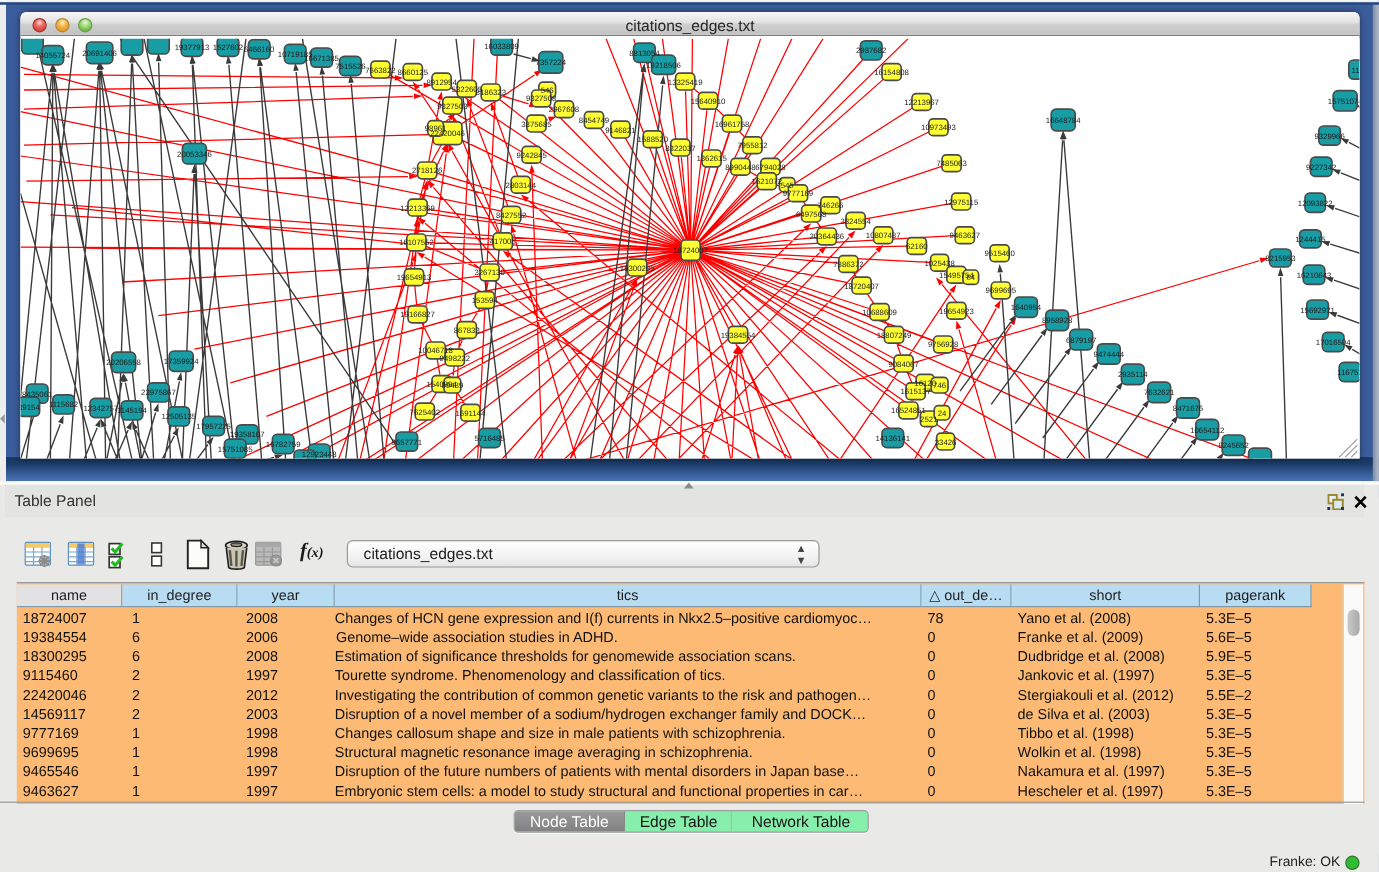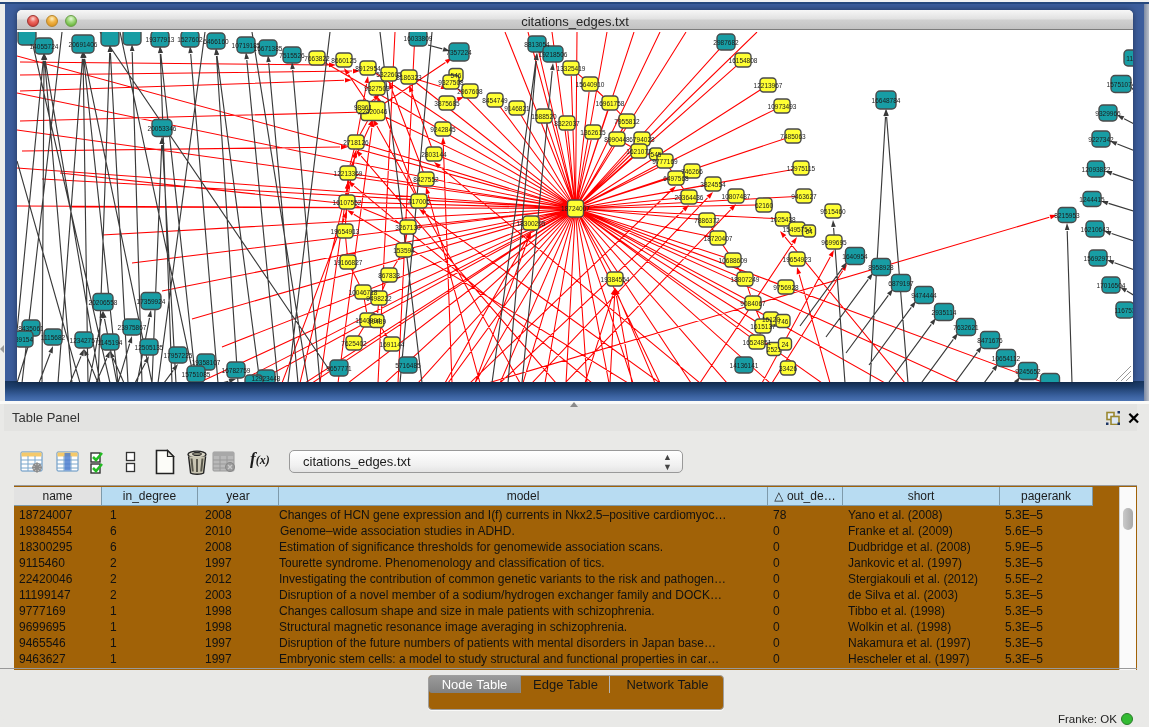--- a/index.html
+++ b/index.html
@@ -26,30 +26,30 @@
 #phead .t { position:absolute; left:8px; top:6px; font-size:13px; color:#333; }
 #ptri { position:absolute; left:570px; top:1px; width:0; height:0; border-left:4px solid transparent; border-right:4px solid transparent; border-bottom:5px solid #8a8a8a; }
 #pfloat { position:absolute; left:1102px; top:7px; width:14px; height:14px; }
 #pclose { position:absolute; left:1123px; top:5px; font-size:16px; font-weight:bold; color:#000; }
 
 #toolbar { position:absolute; left:4px; top:32px; width:1133px; height:48px; }
 #combo { position:absolute; left:285px; top:17px; width:394px; height:23px; background:linear-gradient(#fff,#f0f0f0 70%,#e4e4e4); border:1px solid #999; border-radius:5px; }
 #combo .t { position:absolute; left:13px; top:3px; font-size:13px; color:#1b1b1b; }
 #combo .ar { position:absolute; right:10px; top:1px; font-size:9px; color:#444; line-height:10px; }
 
-#tbl { position:absolute; left:14px; top:84px; width:1123px; height:185px; background:#a16207; border-top:1px solid #9a9a9a; }
+#tbl { position:absolute; left:14px; top:84px; width:1123px; height:185px; background:#fdba74; border-top:1px solid #9a9a9a; }
 #thead { position:absolute; left:0; top:1px; height:19px; width:1103px; }
 .th { position:absolute; top:0; height:19px; background:#b8dcf2; border-right:1px solid #7e9aaa; border-bottom:1px solid #7e9aaa; font-size:12px; color:#1c1c1c; text-align:center; line-height:19px; }
 .trow { position:absolute; font-size:12px; color:#111; white-space:nowrap; }
 .trow span { position:absolute; display:block; overflow:hidden; }
 #vscroll { position:absolute; left:1105px; top:1px; width:17px; height:183px; background:#fafafa; border-left:1px solid #ccc; }
 #vthumb { position:absolute; left:3px; top:21px; width:10px; height:22px; background:linear-gradient(90deg,#c9c9c9,#a8a8a8); border-radius:5px; }
 #tblbot { position:absolute; left:0px; top:267px; width:1137px; height:1px; background:#999; }
 
-#tabs { position:absolute; left:428px; top:274px; width:296px; height:35px; border:1px solid #9e9e9e; border-radius:4px; background:#a16207; font-size:13px; color:#161616; box-shadow:0 1px 0 rgba(255,255,255,.7); }
+#tabs { position:absolute; left:428px; top:274px; width:296px; height:19px; border:1px solid #9e9e9e; border-radius:4px; background:#86efac; font-size:13px; color:#161616; box-shadow:0 1px 0 rgba(255,255,255,.7); }
 #tabs .seg { position:absolute; top:0; height:17px; line-height:17px; text-align:center; }
 #seg1 { left:0; width:92px; background:linear-gradient(#9a9a9a,#818181); color:#fff; border-radius:3px 0 0 3px; border-right:1px solid #8a8a8a; }
 #seg2 { left:93px; width:88px; border-right:1px solid #b5b5b5; }
 #seg3 { left:182px; width:113px; }
 #status { position:absolute; left:1058px; top:312px; white-space:nowrap; font-size:11.5px; color:#222; }
 #memdot { position:absolute; left:1121px; top:312px; width:12px; height:12px; border-radius:50%; background:#33bb33; border:1px solid #2a7a2a; }
 </style>
 </head>
 <body>
 <div id="desk">
@@ -594,38 +594,38 @@
     <div id="combo">
         <div class="t">citations_edges.txt</div>
         <div class="ar">▲<br>▼</div>
       </div>
   </div>
   <div id="tbl">
     <div id="thead">
         <div class="th" style="left:0px;width:88px;background:#e2e2e2">name</div>
         <div class="th" style="left:88px;width:96px;background:#b8dcf2">in_degree</div>
         <div class="th" style="left:184px;width:81px;background:#b8dcf2">year</div>
-        <div class="th" style="left:265px;width:489px;background:#b8dcf2">model</div>
+        <div class="th" style="left:265px;width:489px;background:#b8dcf2">tics</div>
         <div class="th" style="left:754px;width:75px;background:#b8dcf2">△ out_de…</div>
         <div class="th" style="left:829px;width:157px;background:#b8dcf2">short</div>
         <div class="th" style="left:986px;width:93px;background:#b8dcf2">pagerank</div>
       </div>
     <div class="trow" style="left:0;top:22px;height:16px">
         <span style="left:5px;width:85px">18724007</span>
         <span style="left:96px;width:90px">1</span>
         <span style="left:191px;width:70px">2008</span>
         <span style="left:265px;width:487px">Changes of HCN gene expression and I(f) currents in Nkx2.5–positive cardiomyoc…</span>
         <span style="left:759px;width:70px">78</span>
         <span style="left:834px;width:172px">Yano et al. (2008)</span>
         <span style="left:991px;width:100px">5.3E–5</span>
       </div>
       <div class="trow" style="left:0;top:38px;height:16px">
         <span style="left:5px;width:85px">19384554</span>
         <span style="left:96px;width:90px">6</span>
-        <span style="left:191px;width:70px">2010</span>
+        <span style="left:191px;width:70px">2006</span>
         <span style="left:266px;width:487px">Genome–wide association studies in ADHD.</span>
         <span style="left:759px;width:70px">0</span>
         <span style="left:834px;width:172px">Franke et al. (2009)</span>
         <span style="left:991px;width:100px">5.6E–5</span>
       </div>
       <div class="trow" style="left:0;top:54px;height:16px">
         <span style="left:5px;width:85px">18300295</span>
         <span style="left:96px;width:90px">6</span>
         <span style="left:191px;width:70px">2008</span>
         <span style="left:265px;width:487px">Estimation of significance thresholds for genomewide association scans.</span>
@@ -645,21 +645,21 @@
       <div class="trow" style="left:0;top:86px;height:16px">
         <span style="left:5px;width:85px">22420046</span>
         <span style="left:96px;width:90px">2</span>
         <span style="left:191px;width:70px">2012</span>
         <span style="left:265px;width:487px">Investigating the contribution of common genetic variants to the risk and pathogen…</span>
         <span style="left:759px;width:70px">0</span>
         <span style="left:834px;width:172px">Stergiakouli et al. (2012)</span>
         <span style="left:991px;width:100px">5.5E–2</span>
       </div>
       <div class="trow" style="left:0;top:102px;height:16px">
-        <span style="left:5px;width:85px">11199147</span>
+        <span style="left:5px;width:85px">14569117</span>
         <span style="left:96px;width:90px">2</span>
         <span style="left:191px;width:70px">2003</span>
         <span style="left:265px;width:487px">Disruption of a novel member of a sodium/hydrogen exchanger family and DOCK…</span>
         <span style="left:759px;width:70px">0</span>
         <span style="left:834px;width:172px">de Silva et al. (2003)</span>
         <span style="left:991px;width:100px">5.3E–5</span>
       </div>
       <div class="trow" style="left:0;top:118px;height:16px">
         <span style="left:5px;width:85px">9777169</span>
         <span style="left:96px;width:90px">1</span>

